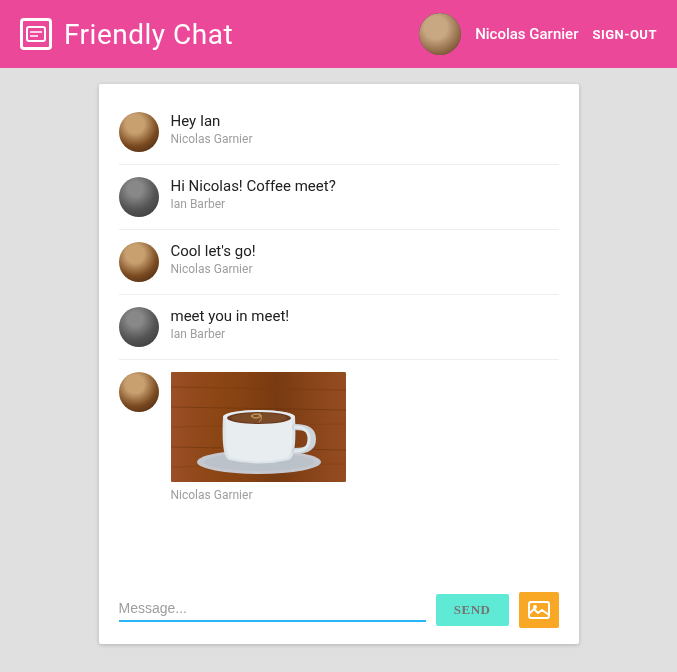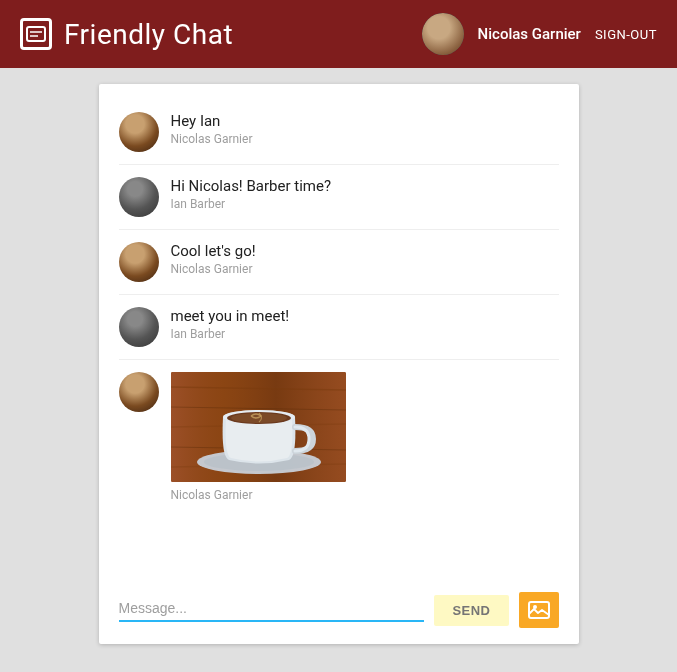--- a/index.html
+++ b/index.html
@@ -6,21 +6,21 @@
     body {
       font-family: 'Roboto', Arial, sans-serif;
       background: #e0e0e0;
       width: 677px;
       height: 672px;
       overflow: hidden;
     }
 
     
     .header {
-      background: #7f1d1d;
+      background: #ec4899;
       height: 68px;
       display: flex;
       align-items: center;
       padding: 0 20px;
       justify-content: space-between;
     }
     .header-left {
       display: flex;
       align-items: center;
       gap: 12px;
@@ -62,21 +62,21 @@
       border-radius: 50%;
     }
     .header-username {
       color: white;
       font-size: 15px;
       font-weight: 500;
     }
     .header-signout {
       color: white;
       font-size: 13px;
-      font-weight: 400;
+      font-weight: 700;
       letter-spacing: 0.5px;
       cursor: pointer;
       text-transform: uppercase;
     }
 
     
     .main {
       padding: 16px 16px;
       display: flex;
       justify-content: center;
@@ -184,30 +184,31 @@
       padding: 4px 0;
       background: transparent;
     }
 
     .message-input::placeholder {
       color: #9e9e9e;
       font-size: 14px;
     }
 
     .send-button {
-      background: #fef9c3;
+      background: #5eead4;
       border: none;
       padding: 8px 18px;
       font-size: 13px;
       font-weight: 700;
       color: #757575;
       letter-spacing: 0.5px;
       cursor: pointer;
       text-transform: uppercase;
       border-radius: 2px;
+      font-family: Liberation Serif, serif;
     }
 
     .image-button {
       background: #f9a825;
       border: none;
       width: 40px;
       height: 36px;
       display: flex;
       align-items: center;
       justify-content: center;
@@ -251,21 +252,21 @@
           <span class="msg-text">Hey Ian</span>
           <span class="msg-author">Nicolas Garnier</span>
         </div>
       </div>
 
       <div class="message-item">
         <div class="msg-avatar">
           <div class="avatar-ian"></div>
         </div>
         <div class="msg-content">
-          <span class="msg-text">Hi Nicolas! Barber time?</span>
+          <span class="msg-text">Hi Nicolas! Coffee meet?</span>
           <span class="msg-author">Ian Barber</span>
         </div>
       </div>
 
       <div class="message-item">
         <div class="msg-avatar">
           <div class="avatar-nicolas"></div>
         </div>
         <div class="msg-content">
           <span class="msg-text">Cool let's go!</span>

